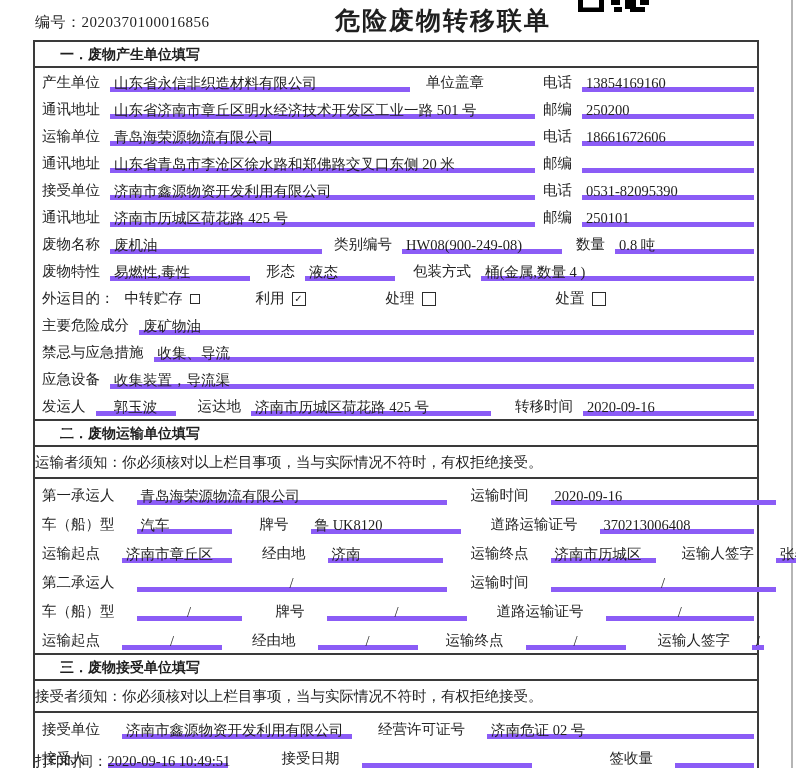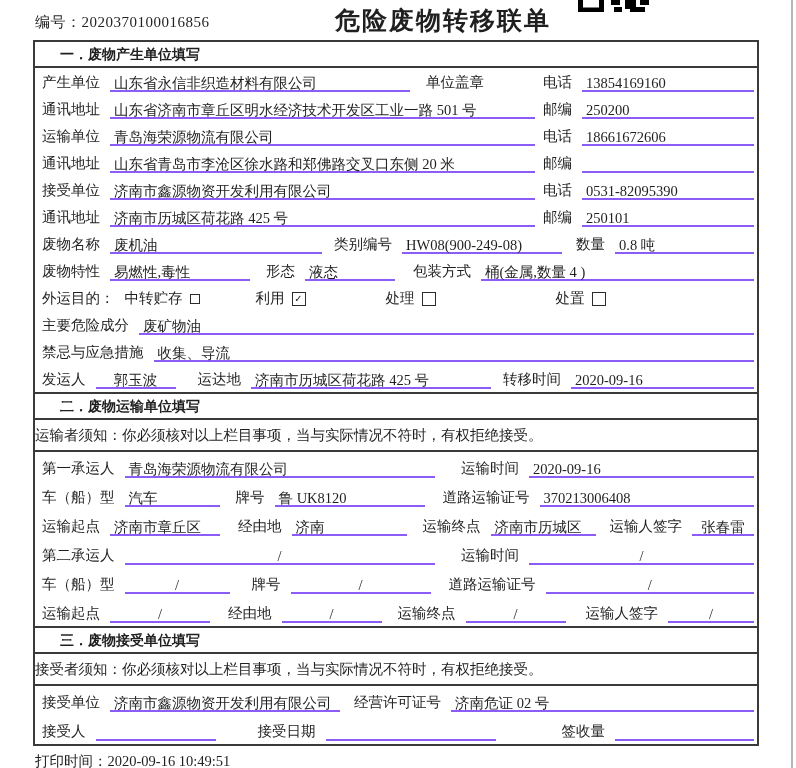--- a/index.html
+++ b/index.html
@@ -20,23 +20,23 @@
     border:2px solid #3a3a3a;background:#fff;
   }
   .sec-hd{
     height:24px;line-height:24px;padding-left:25px;font-size:14px;font-weight:bold;
     font-family:"Liberation Sans","DejaVu Sans",sans-serif;
     border-bottom:2px solid #3a3a3a;white-space:nowrap;
   }
   .sec-hd.mid{border-top:2px solid #3a3a3a;}
   .notice{height:30px;line-height:30px;border-bottom:2px solid #3a3a3a;white-space:nowrap;}
   .row{display:flex;align-items:flex-end;height:24px;padding:0 3px 3px 7px;white-space:nowrap;}
-  .row.tall{height:26px;}
+  .row.tall{height:26px;gap:12px;}
   .lbl{flex:0 0 auto;margin-right:10px;}
-  .val{border-bottom:2px solid #8b5cf6;padding:0 4px;line-height:17px;height:17px;flex:0 0 auto;box-sizing:border-box;}
+  .val{border-bottom:5px solid #8b5cf6;padding:0 4px;line-height:17px;height:17px;flex:0 0 auto;box-sizing:border-box;}
   .fill{flex:1 1 auto;}
   .ctr{text-align:center;}
   .sp{flex:1 1 auto;}
   .cbg{display:inline-flex;align-items:center;flex:0 0 auto;}
   .cb{
     display:inline-block;width:12px;height:12px;border:1px solid #2b2b2b;margin-left:7px;
     line-height:12px;font-size:10px;text-align:center;font-weight:bold;
     font-family:"DejaVu Sans",sans-serif;
   }
   .cb.sm{width:8px;height:8px;}
@@ -154,27 +154,31 @@
   <div class="row">
     <span class="lbl">主要危险成分</span>
     <span class="val fill">废矿物油</span>
   </div>
 
   <div class="row">
     <span class="lbl">禁忌与应急措施</span>
     <span class="val fill">收集、导流</span>
   </div>
 
+  <div class="row">
+    <span class="lbl">应急设备</span>
+    <span class="val fill">收集装置，导流渠</span>
+  </div>
 
   <div class="row">
     <span class="lbl">发运人</span>
     <span class="val ctr" style="width:80px">郭玉波</span>
     <span class="lbl" style="margin-left:22px">运达地</span>
     <span class="val" style="width:240px">济南市历城区荷花路 425 号</span>
-    <span class="lbl" style="margin-left:12px">转移时间</span>
+    <span class="lbl" style="margin-left:24px">转移时间</span>
     <span class="val fill">2020-09-16</span>
   </div>
 
   <div class="sec-hd mid">二．废物运输单位填写</div>
   <div class="notice">运输者须知：你必须核对以上栏目事项，当与实际情况不符时，有权拒绝接受。</div>
 
   <div class="row tall">
     <span class="lbl">第一承运人</span>
     <span class="val" style="width:310px">青岛海荣源物流有限公司</span>
     <span class="sp"></span>

